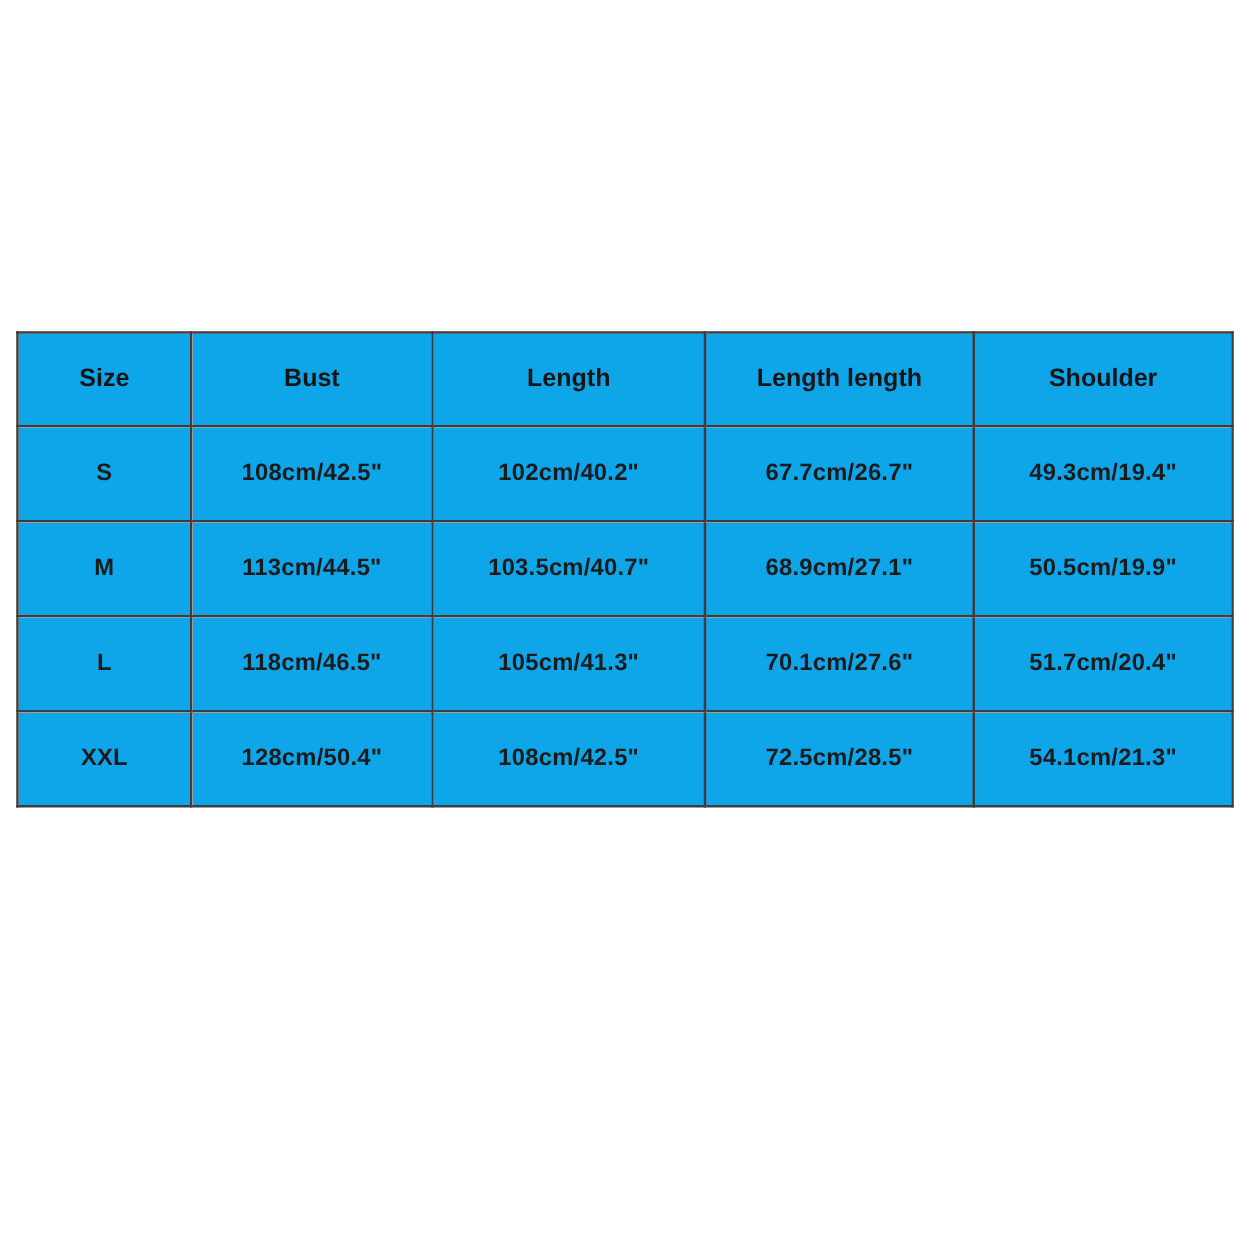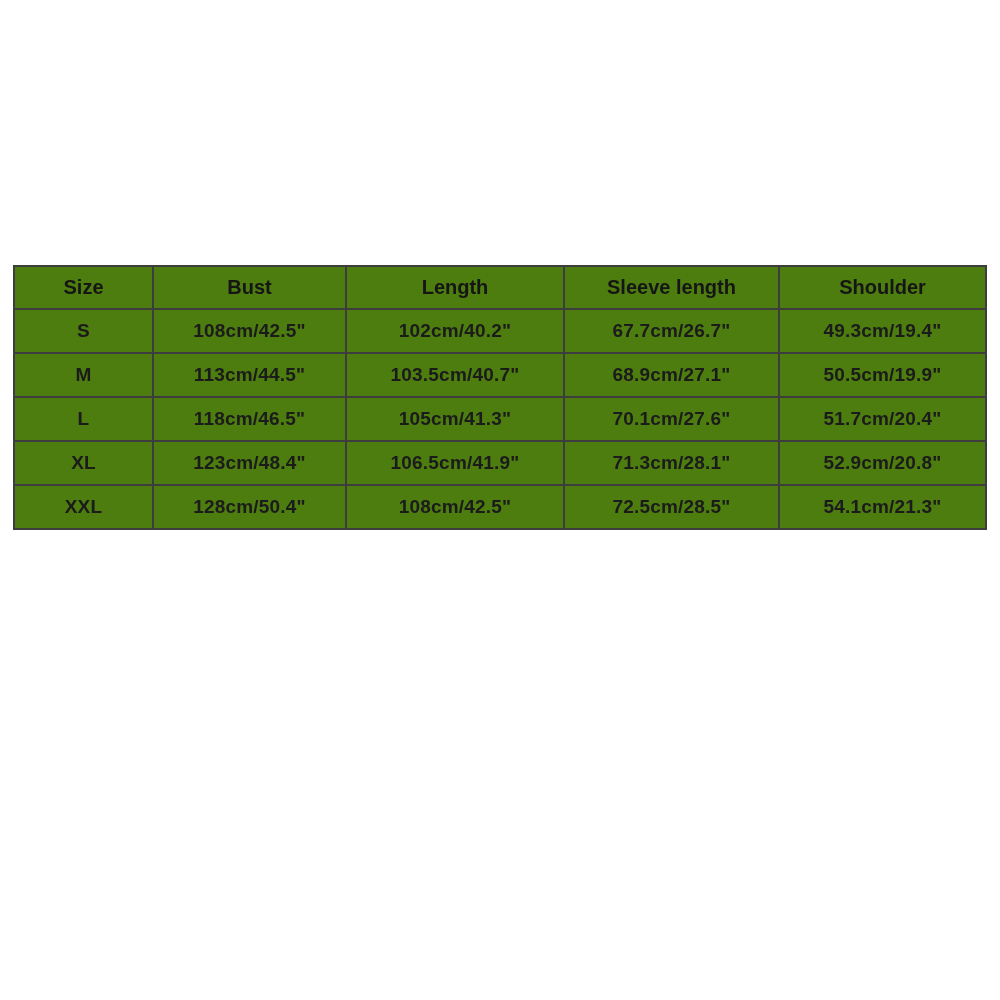--- a/index.html
+++ b/index.html
@@ -21,24 +21,24 @@
   table.size-table {
     border-collapse: collapse;
     table-layout: fixed;
     width: 972px;
   }
   table.size-table th,
   table.size-table td {
     border: 2px solid #3d3d3d;
     text-align: center;
     vertical-align: middle;
-    padding: 0;
+    padding: 16px;
     font-weight: bold;
     color: #1b1b1b;
-    background: #4d7c0f;
+    background: #0ea5e9;
     overflow: hidden;
     white-space: nowrap;
   }
   table.size-table th {
     height: 41px;
     font-size: 20px;
     color: #151515;
   }
   table.size-table td {
     height: 42px;
@@ -65,21 +65,21 @@
       <col class="col-bust">
       <col class="col-length">
       <col class="col-sleeve">
       <col class="col-shoulder">
     </colgroup>
     <thead>
       <tr>
         <th>Size</th>
         <th>Bust</th>
         <th>Length</th>
-        <th>Sleeve length</th>
+        <th>Length length</th>
         <th>Shoulder</th>
       </tr>
     </thead>
     <tbody>
       <tr>
         <td>S</td>
         <td>108cm/42.5"</td>
         <td>102cm/40.2"</td>
         <td>67.7cm/26.7"</td>
         <td>49.3cm/19.4"</td>
@@ -92,27 +92,20 @@
         <td>50.5cm/19.9"</td>
       </tr>
       <tr>
         <td>L</td>
         <td>118cm/46.5"</td>
         <td>105cm/41.3"</td>
         <td>70.1cm/27.6"</td>
         <td>51.7cm/20.4"</td>
       </tr>
       <tr>
-        <td>XL</td>
-        <td>123cm/48.4"</td>
-        <td>106.5cm/41.9"</td>
-        <td>71.3cm/28.1"</td>
-        <td>52.9cm/20.8"</td>
-      </tr>
-      <tr>
         <td>XXL</td>
         <td>128cm/50.4"</td>
         <td>108cm/42.5"</td>
         <td>72.5cm/28.5"</td>
         <td>54.1cm/21.3"</td>
       </tr>
     </tbody>
   </table>
 </div>
 

